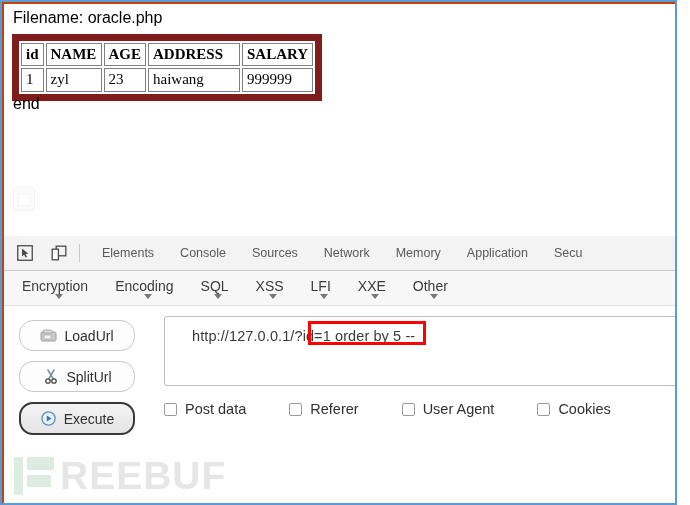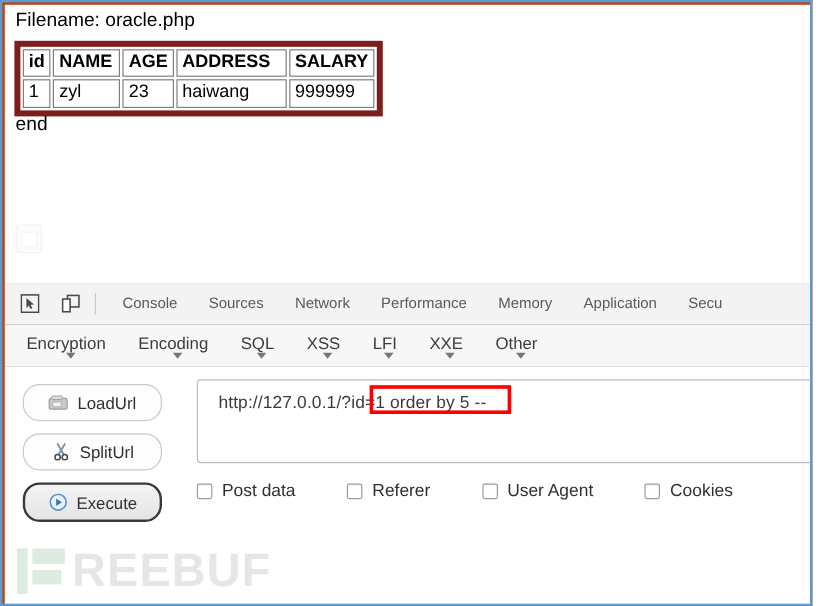--- a/index.html
+++ b/index.html
@@ -34,24 +34,25 @@
     left: 9px; top: 5px;
     font-size: 16px;
     color: #000;
     white-space: nowrap;
   }
   .result-table {
     position: absolute;
     left: 8px; top: 30px;
     border-collapse: separate;
     border-spacing: 2px;
-    border: 5px solid #7f1d1d;
+    border: 7px solid #7f1d1d;
     background: #ffffff;
     font-size: 15px;
     color: #000;
+    font-family: Liberation Serif, serif;
   }
   .result-table td, .result-table th {
     border: 1px solid #808080;
     padding: 0px 4px 1px 4px;
     text-align: left;
     line-height: 1.35;
     background: #fff;
   }
   .result-table th { font-weight: bold; }
   .col-id     { min-width: 10px; }
@@ -190,21 +191,21 @@
     left: 160px; top: 10px;
     right: -6px;
     height: 70px;
     box-sizing: border-box;
     border: 1px solid #bdbdbd;
     border-radius: 3px;
     background: #ffffff;
   }
   .hb-url-text {
     position: absolute;
-    left: 17px; top: 11px;
+    left: 27px; top: 11px;
     font-size: 14.5px;
     color: #3a3a3a;
     white-space: nowrap;
     letter-spacing: 0.1px;
   }
   .hl-box {
     position: absolute;
     left: 143px; top: 4px;
     width: 118px; height: 24px;
     border: 3px solid #ff0000;
@@ -330,24 +331,24 @@
 
       <div class="dt-iconbtn">
         <svg width="16" height="16" viewBox="0 0 16 16">
           <rect x="5.2" y="1.2" width="9.6" height="9.6" fill="none" stroke="#4a4a4a" stroke-width="1.3"></rect>
           <rect x="1.2" y="4.2" width="6.2" height="10.6" fill="#ffffff" stroke="#4a4a4a" stroke-width="1.3"></rect>
         </svg>
       </div>
 
       <div class="dt-sep"></div>
 
+      <div class="dt-tab">Elements</div>
       <div class="dt-tab">Console</div>
       <div class="dt-tab">Sources</div>
       <div class="dt-tab">Network</div>
-      <div class="dt-tab">Performance</div>
       <div class="dt-tab">Memory</div>
       <div class="dt-tab">Application</div>
       <div class="dt-tab">Secu</div>
     </div>
 
     <div class="hb-toolbar">
       <div class="hb-menu">
         <span>Encryption</span>
         <span class="caret"></span>
       </div>

